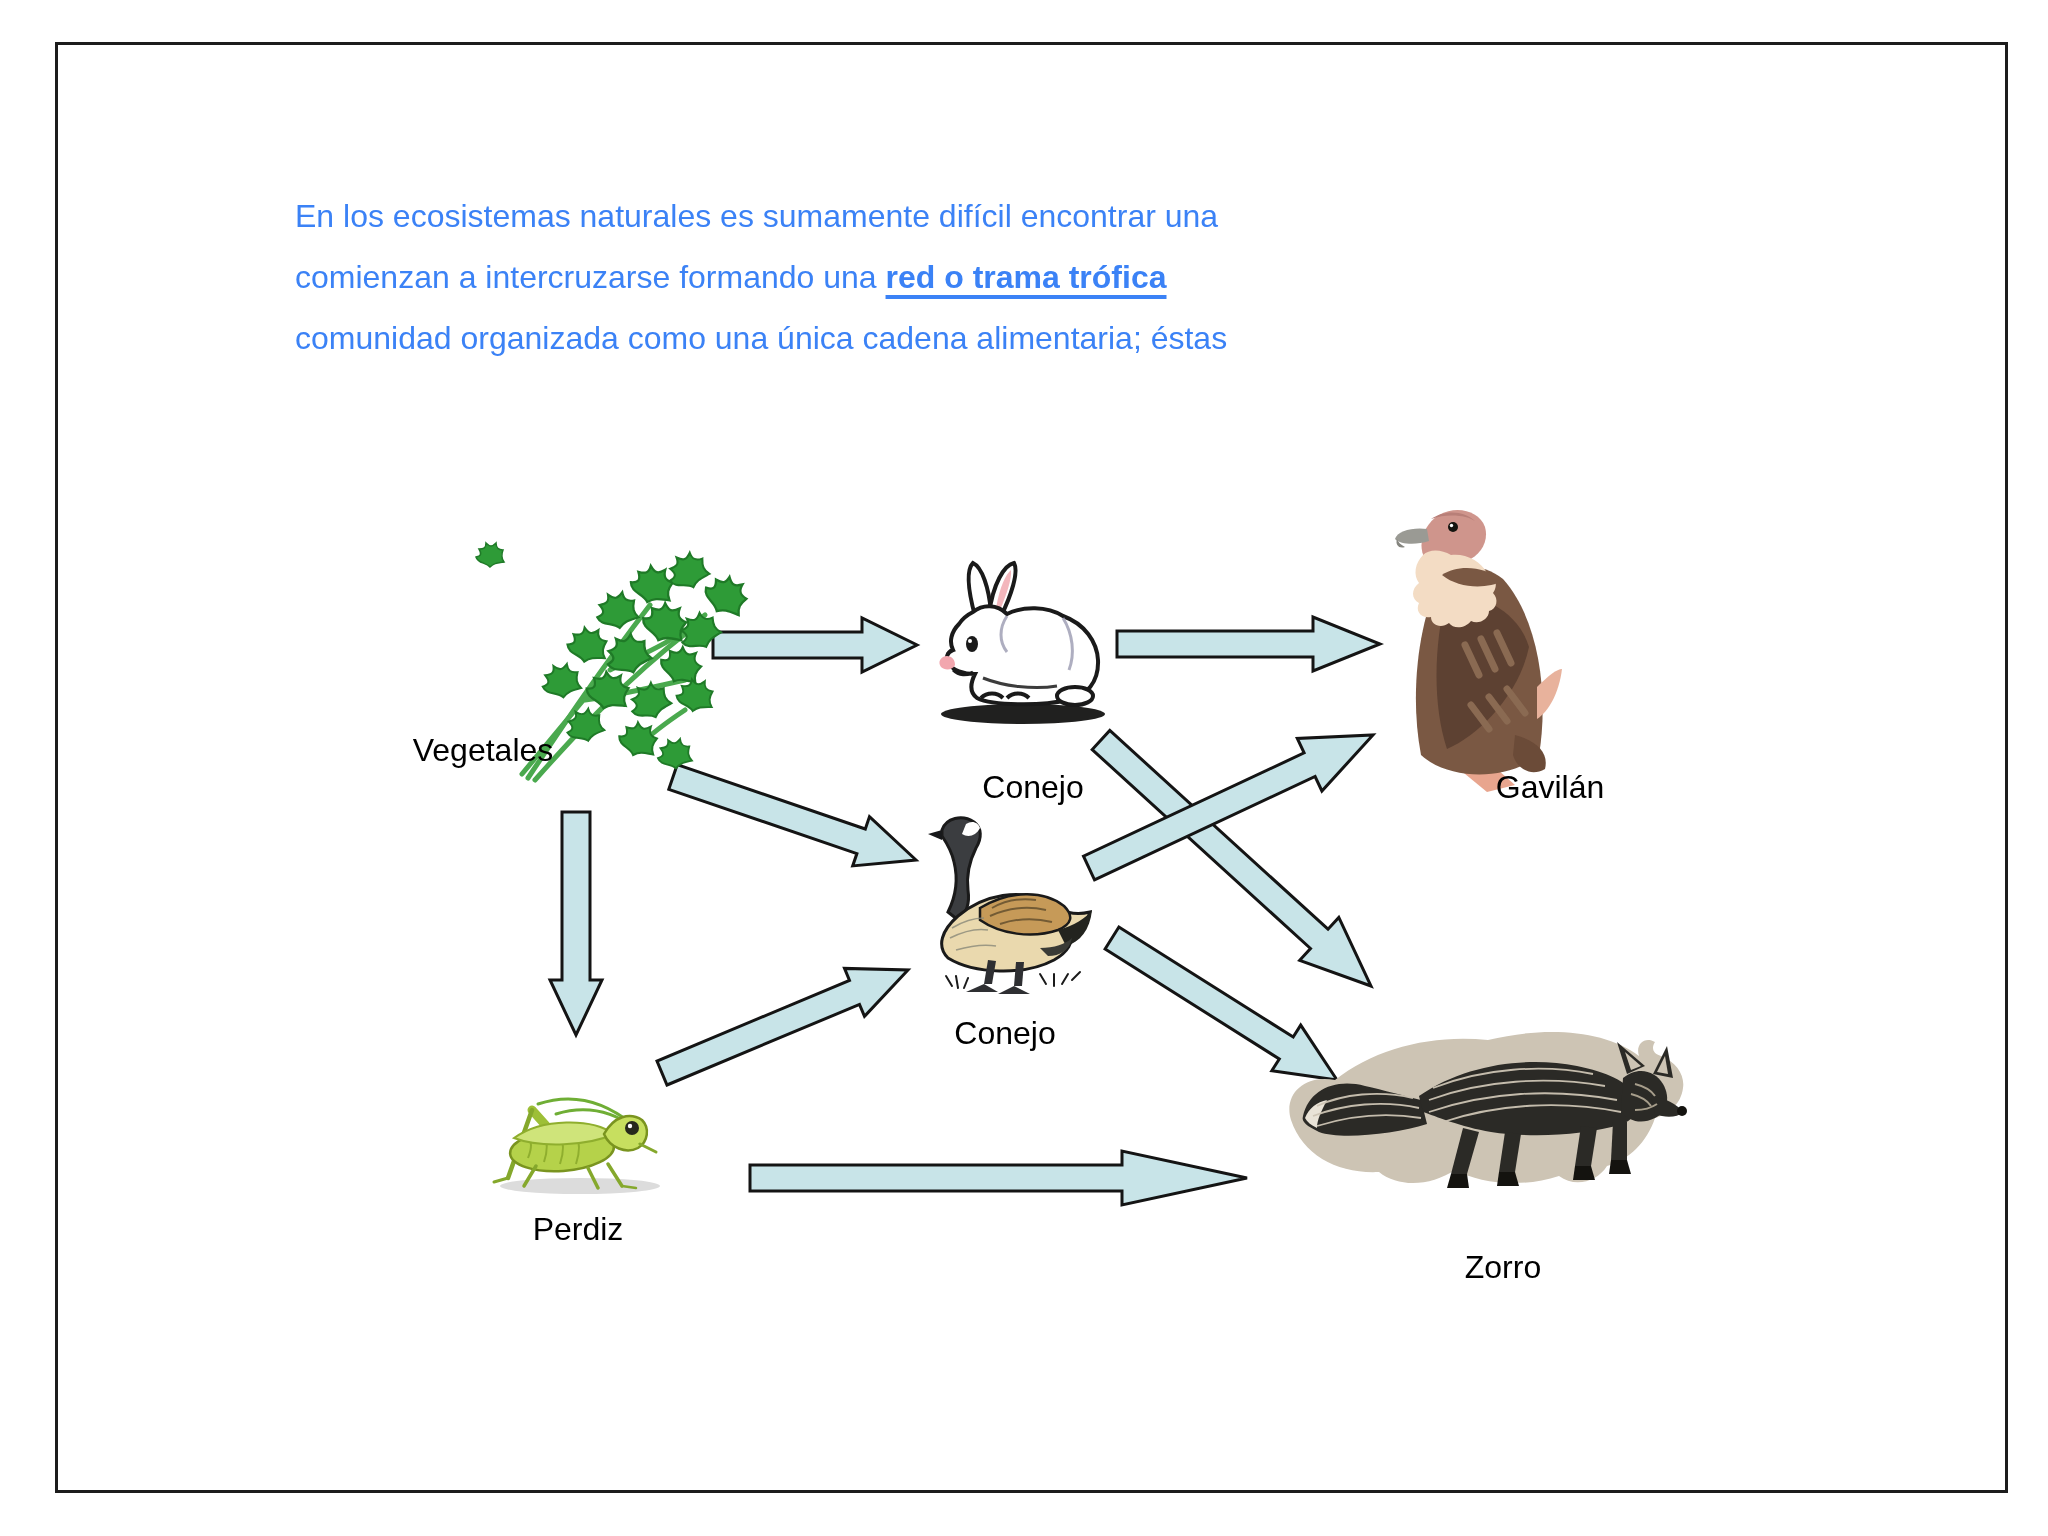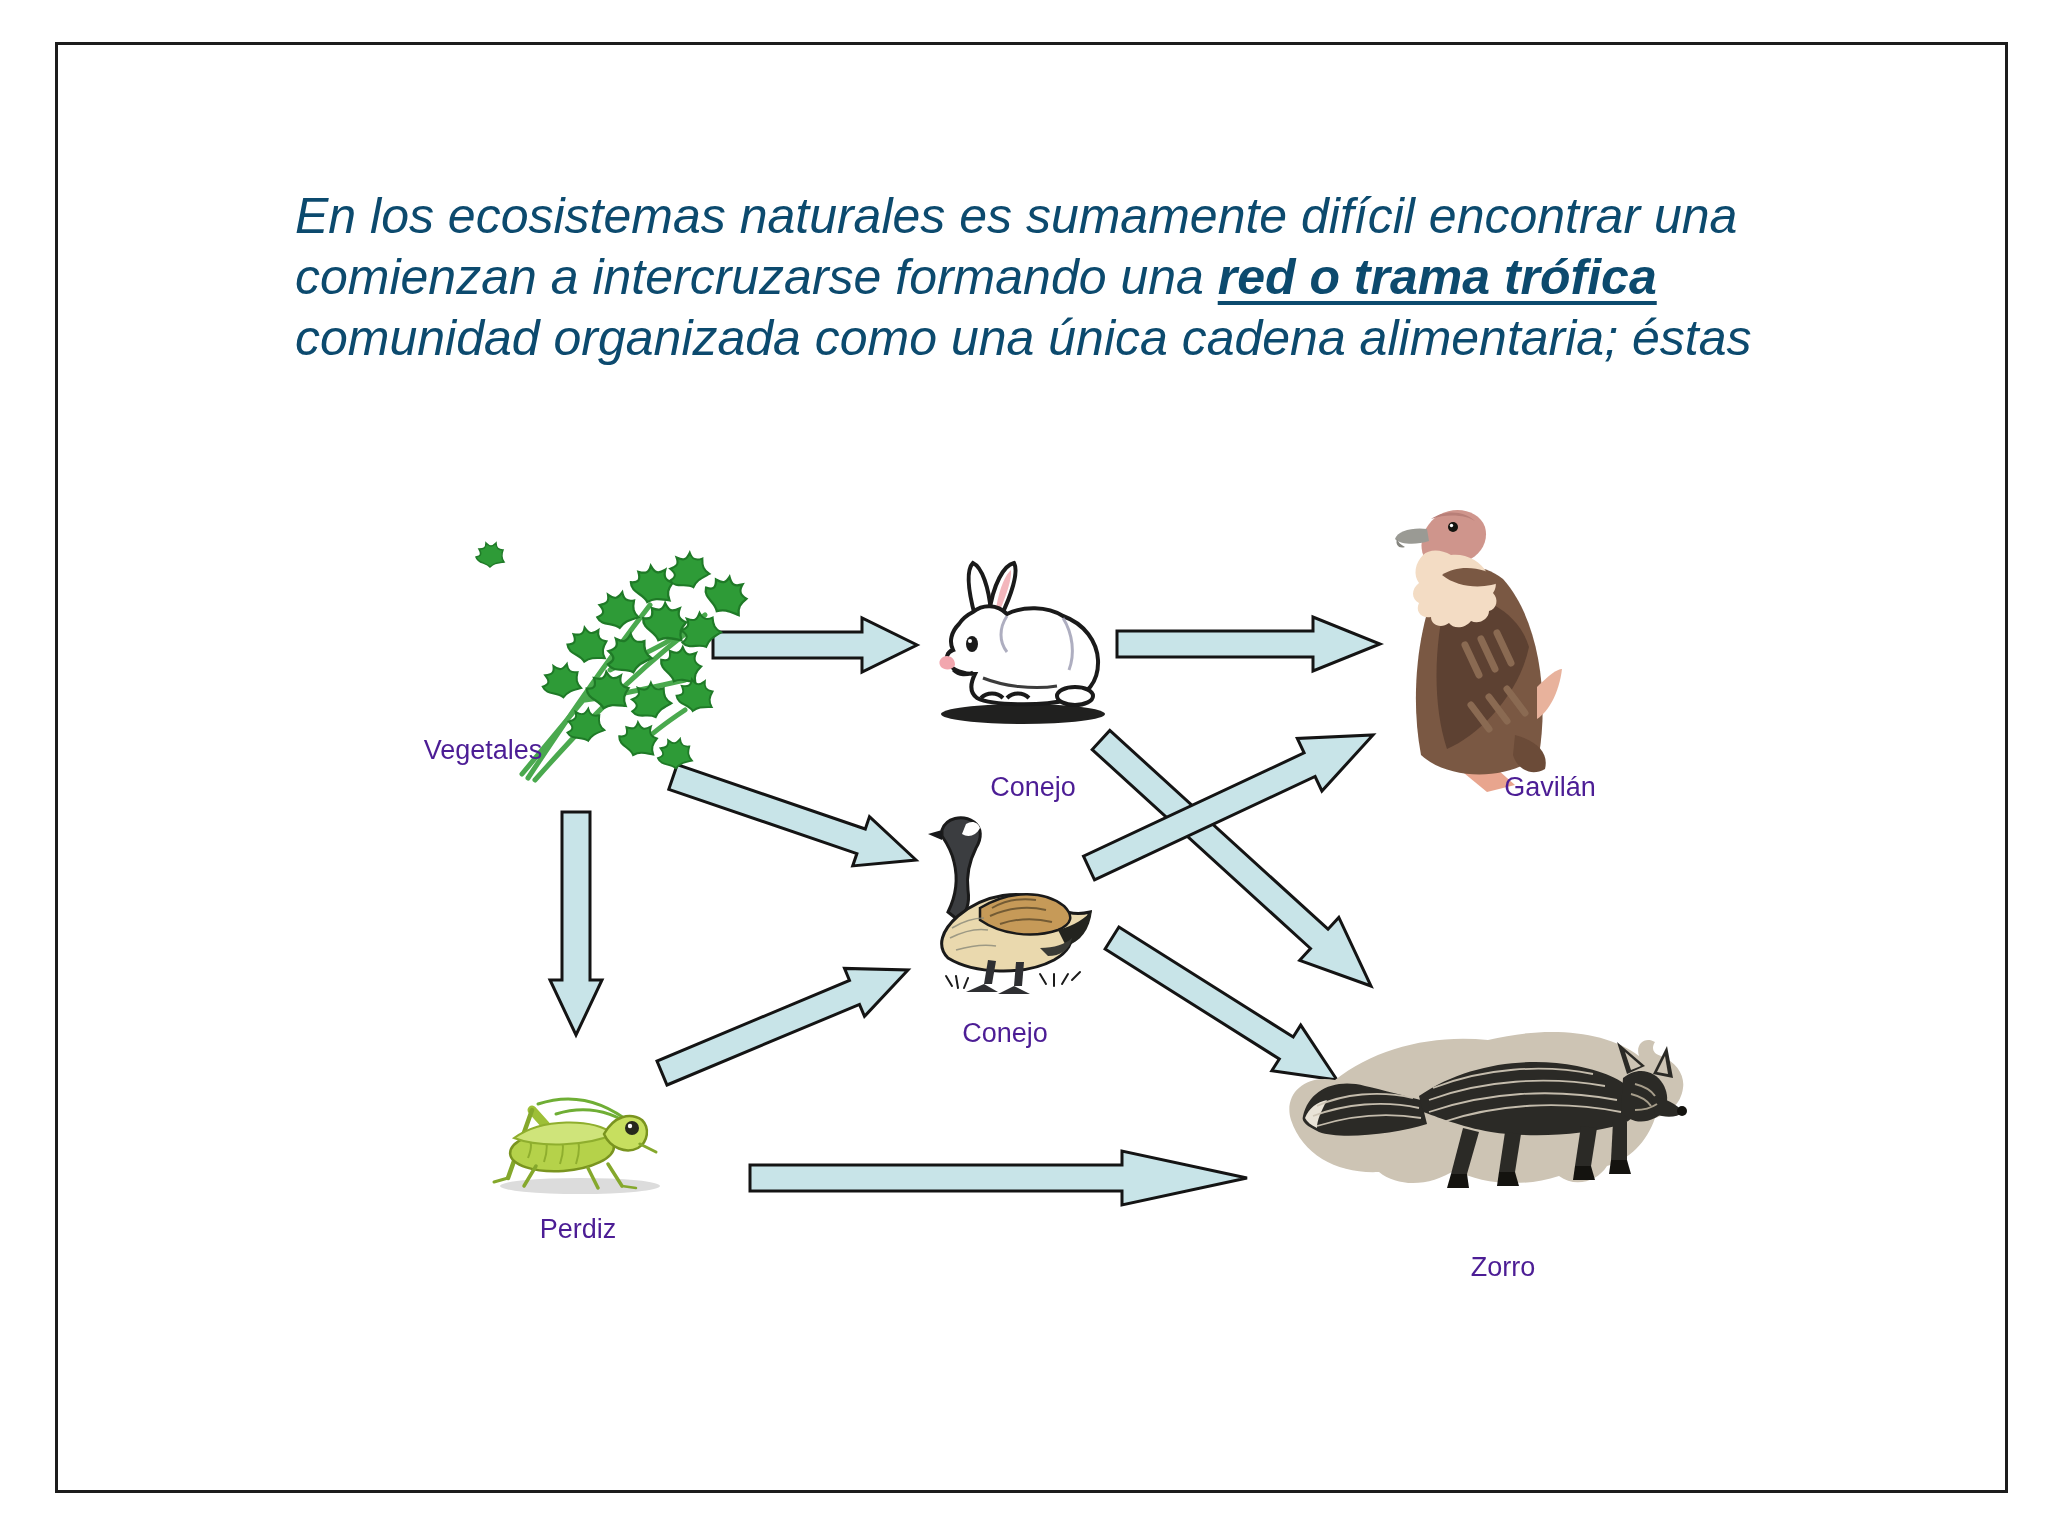--- a/index.html
+++ b/index.html
@@ -6,32 +6,32 @@
   body{
     width:2048px;height:1536px;position:relative;background:#ffffff;
     font-family:"Liberation Sans", sans-serif;color:#111;overflow:hidden;
   }
   .frame{
     position:absolute;left:55px;top:42px;width:1947px;height:1445px;
     border:3px solid #1c1c1c;background:#ffffff;
   }
   .paragraph{
     position:absolute;left:295px;top:186px;width:1560px;
-    font-size:50px;line-height:61px;color:#0c4a6e;font-style:italic;
+    font-size:32px;line-height:61px;color:#3b82f6;
   }
   .paragraph .pline{white-space:nowrap;}
   .emph{
     font-weight:bold;
     text-decoration:underline;
     text-decoration-thickness:4px;
     text-underline-offset:7px;
   }
   .node-label{
     position:absolute;transform:translate(-50%,-50%);
-    font-size:27px;color:#4c1d95;white-space:nowrap;
+    font-size:32px;color:#000000;white-space:nowrap;
   }
   #diagram{position:absolute;left:0;top:0;width:2048px;height:1536px;}
 </style>
 </head>
 <body>
 
 <div class="frame"></div>
 
 <div class="paragraph">
   <div class="pline">En los ecosistemas naturales es sumamente difícil encontrar una</div>

